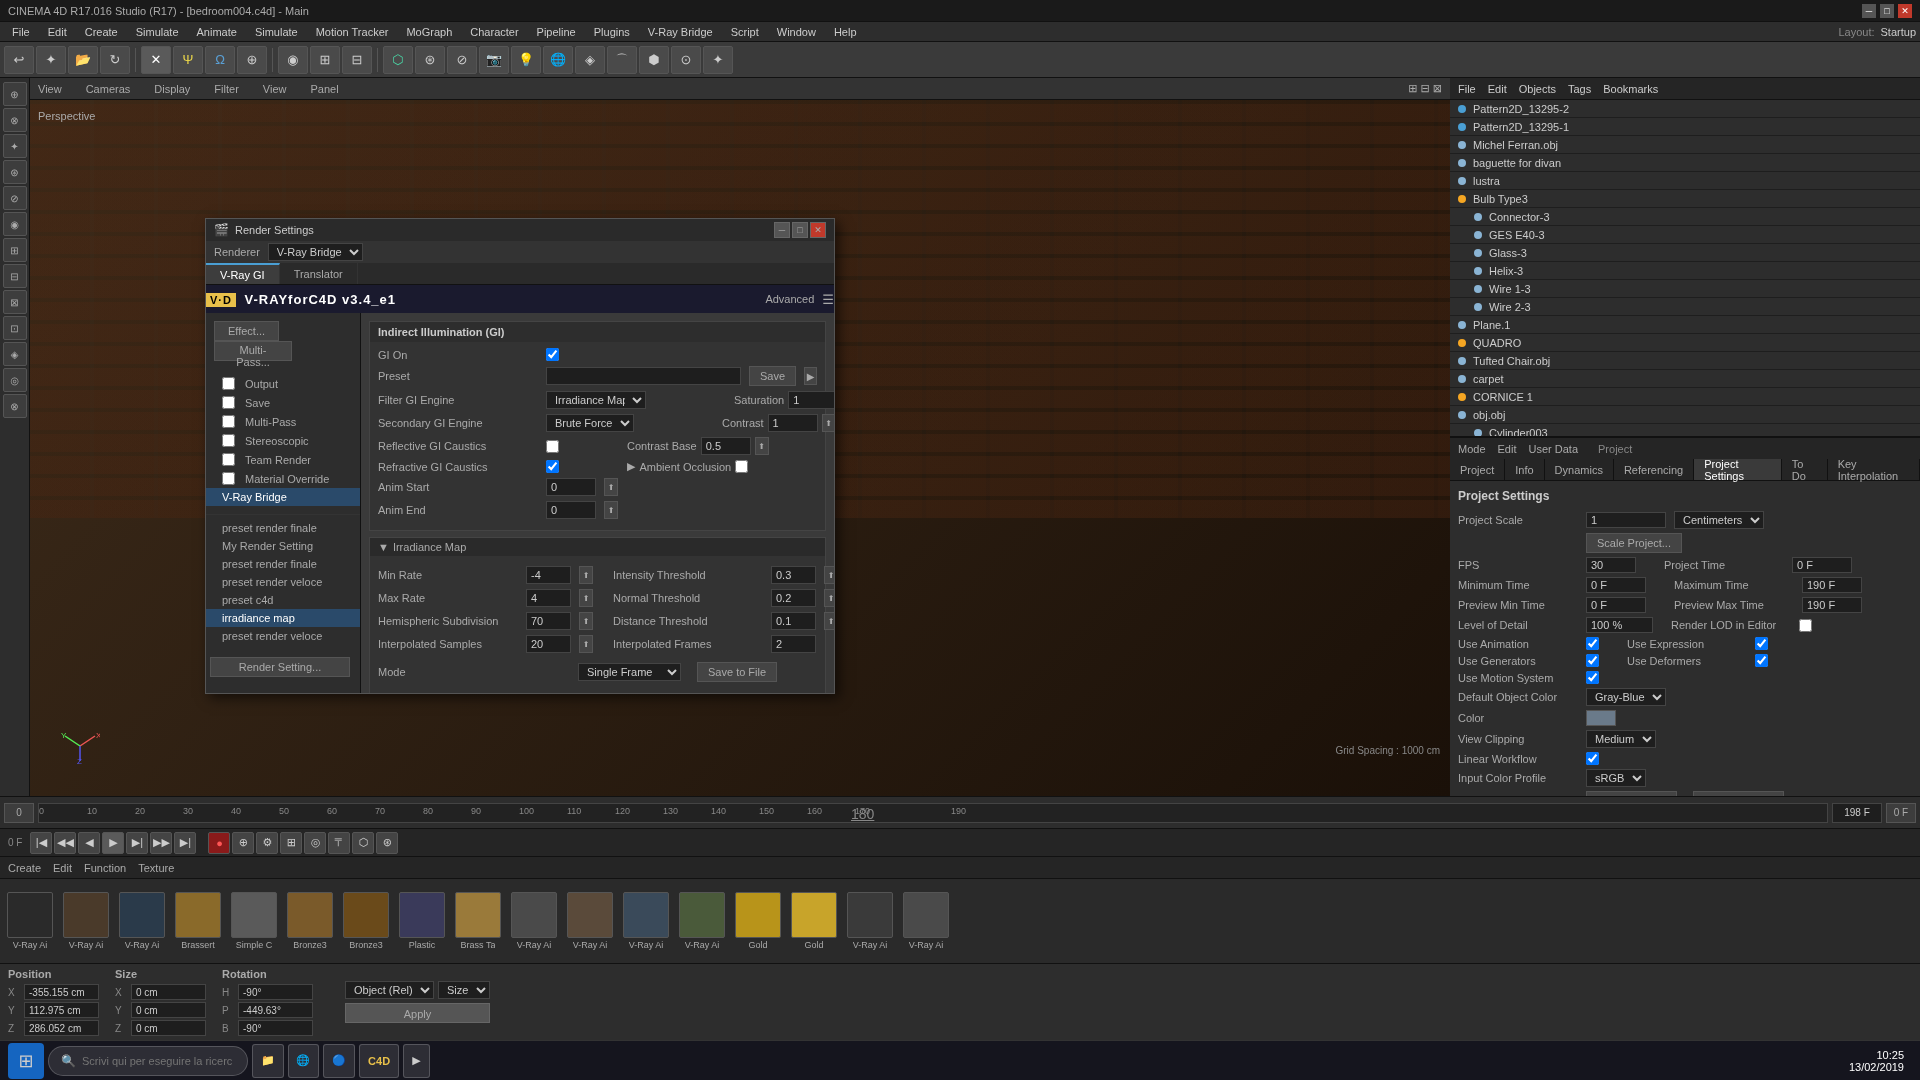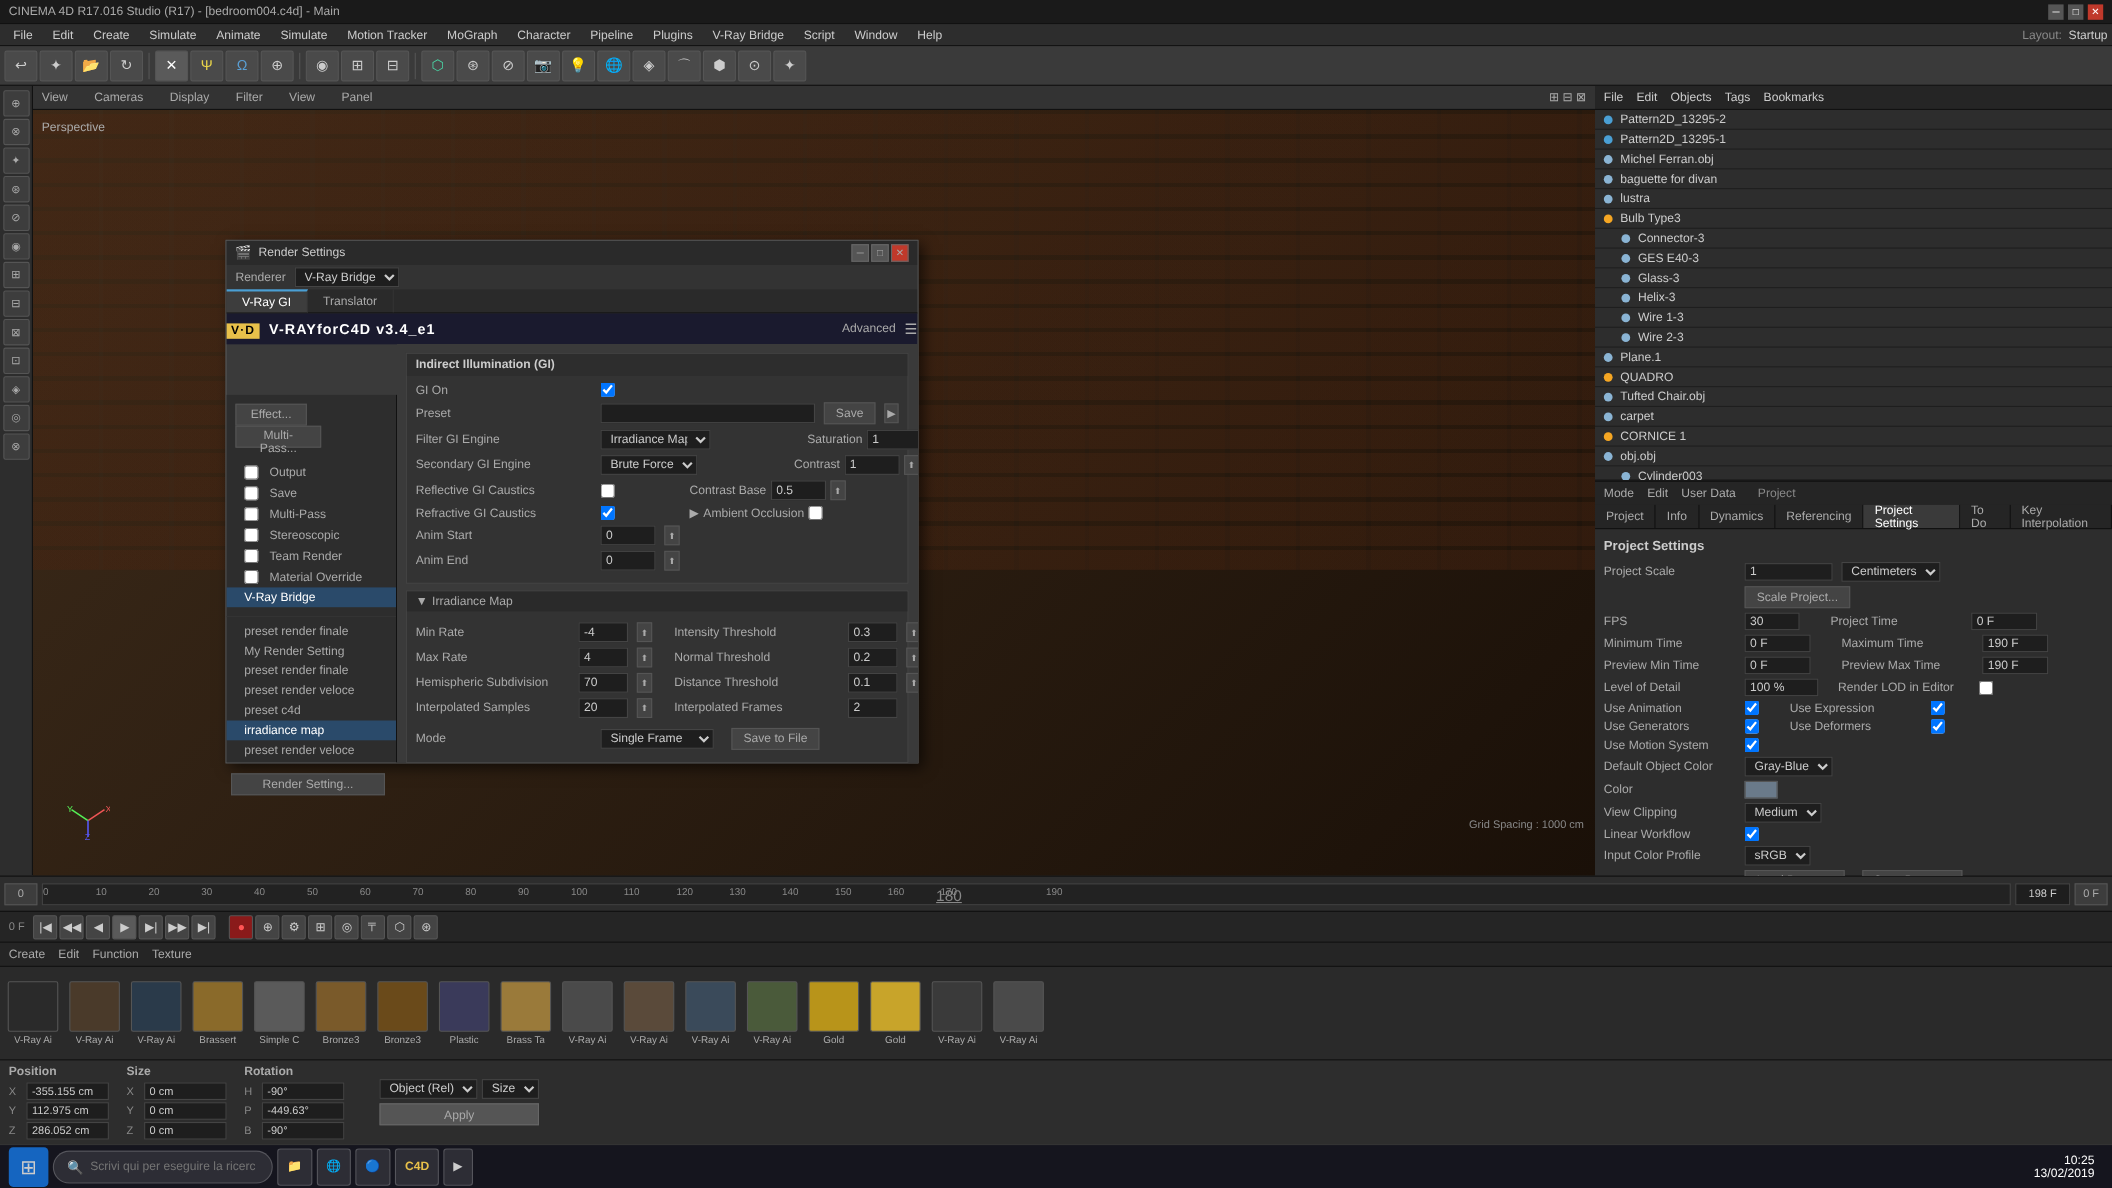--- a/index.html
+++ b/index.html
@@ -342,21 +342,20 @@
     .dialog-layout {
       display: flex;
       height: calc(100% - 22px - 22px - 22px - 28px);
     }
 
     .dialog-sidebar {
       width: 155px;
       background: #2d2d2d;
       border-right: 1px solid #111;
       padding: 4px 0;
-      margin-top: 46px;
     }
     .sidebar-item {
       padding: 3px 16px;
       color: #aaa;
       font-size: 11px;
       cursor: pointer;
       display: flex; align-items: center; gap: 6px;
     }
     .sidebar-item.active { background: #2a4a6a; color: #fff; }
 
@@ -937,21 +936,21 @@
                         <div class="spinner-btn">⬆</div>
                       </div>
                       <div class="gi-row">
                         <span class="gi-label" style="min-width:150px;">Interpolated Frames</span>
                         <input type="text" class="gi-input" value="2" style="width: 45px;">
                       </div>
                     </div>
                   </div>
                   <div class="gi-row" style="margin-top:4px;">
                     <span class="gi-label">Mode</span>
-                    <select class="gi-select" style="width:103px;">
+                    <select class="gi-select" style="width:103px;margin-left:32px;">
                       <option>Single Frame</option>
                     </select>
                     <button class="save-btn" style="margin-left:8px;">Save to File</button>
                   </div>
                 </div>
               </div>
 
             </div>
           </div>
         </div>

